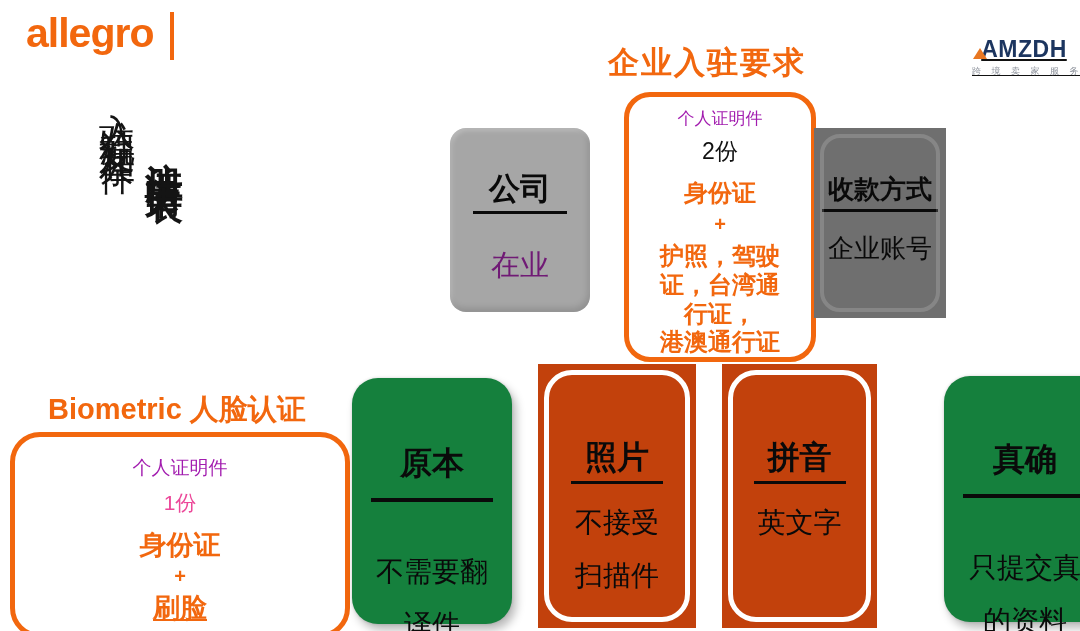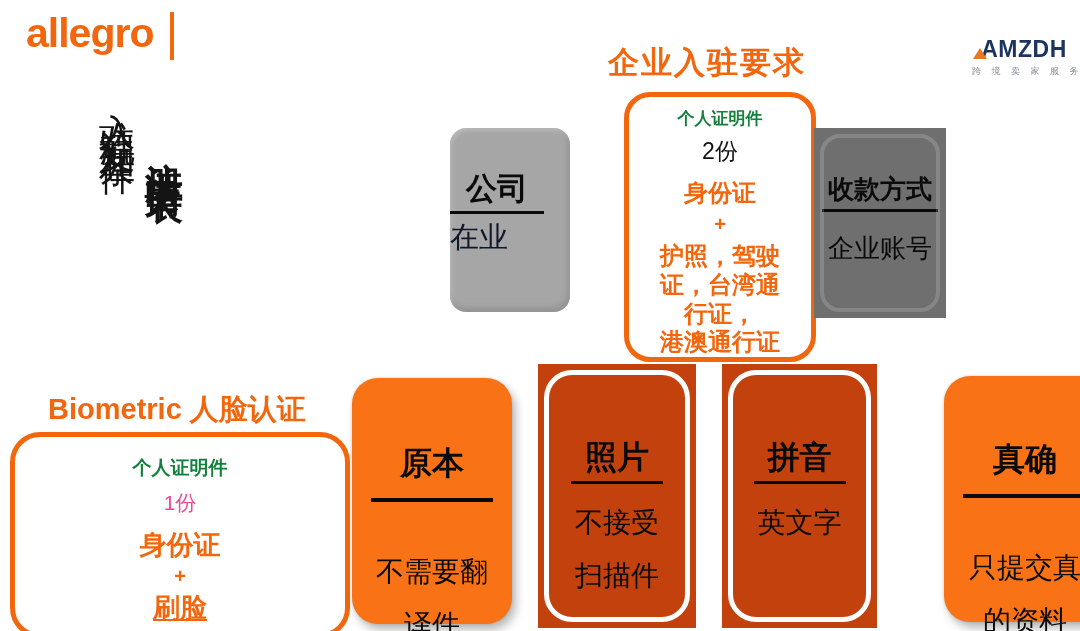--- a/index.html
+++ b/index.html
@@ -3,21 +3,21 @@
 <meta charset="utf-8">
 <style>
   html,body{margin:0;padding:0;background:#fff;}
   body{font-family:"Liberation Sans","DejaVu Sans",sans-serif;color:#111;}
   .stage{position:relative;width:1080px;height:631px;background:#fff;overflow:hidden;}
 
   
   .allegro{position:absolute;left:26px;top:10px;font-size:41px;font-weight:bold;
     color:#F2670E;letter-spacing:-1px;}
   .logo-bar{position:absolute;left:170px;top:12px;width:4px;height:48px;background:#F2670E;}
-  .amzdh{position:absolute;left:972px;top:36px;width:104px;text-align:center;}
+  .amzdh{position:absolute;left:972px;top:36px;width:104px;text-align:center;text-decoration:underline;}
   .amzdh-word{position:relative;font-size:23px;font-weight:900;color:#1C355F;letter-spacing:0.5px;}
   .amzdh-tri{position:absolute;left:1px;bottom:4px;width:0;height:0;
     border-left:7px solid transparent;border-right:7px solid transparent;
     border-bottom:11px solid #E87722;}
   .amzdh-sub{margin-top:2px;font-size:9px;color:#8a8f99;letter-spacing:4px;white-space:nowrap;}
 
   
   .vtitle{position:absolute;writing-mode:vertical-rl;text-orientation:upright;color:#141414;}
   .vtitle.main{left:92px;top:84px;font-size:36px;letter-spacing:8px;font-weight:400;}
   .vtitle.sub{left:138px;top:132px;font-size:38px;letter-spacing:6px;font-weight:800;}
@@ -26,58 +26,58 @@
   .sec-title{position:absolute;color:#F2670E;font-weight:800;}
   .sec-title.enterprise{left:608px;top:42px;font-size:31px;letter-spacing:2px;}
   .sec-title.biometric{left:48px;top:390px;font-size:29px;}
 
   
   .card-title{font-weight:800;color:#0a0a0a;}
   .u{border-bottom:3px solid #0a0a0a;padding:0 16px 5px;}
   .pre{white-space:pre-line;margin-top:43px;}
 
   
-  .card-company{position:absolute;left:450px;top:128px;width:120px;height:184px;
-    background:#A6A6A6;border-radius:16px;text-align:left;
+  .card-company{position:absolute;left:450px;top:128px;width:140px;height:184px;
+    background:#A6A6A6;border-radius:16px;text-align:center;
     box-shadow:inset -2px -4px 6px rgba(0,0,0,.13), inset 2px 3px 4px rgba(255,255,255,.22);}
   .card-company .card-title{margin-top:40px;font-size:31px;}
-  .card-company .card-body{margin-top:8px;font-size:29px;color:#0f172a;}
+  .card-company .card-body{margin-top:36px;font-size:29px;color:#701a75;}
 
   
   .card-payment{position:absolute;left:814px;top:128px;width:132px;height:190px;
     background:#6F6F6F;text-align:center;}
   .card-payment::after{content:"";position:absolute;inset:6px;border:4px solid rgba(255,255,255,.16);
     border-radius:20px;pointer-events:none;}
   .card-payment .card-title{margin-top:44px;font-size:26px;}
   .card-payment .u{padding:0 6px 5px;}
   .card-payment .card-body{margin-top:24px;font-size:26px;color:#0a0a0a;}
 
   
   .card-orange{position:absolute;background:#fff;border:5px solid #F2670E;text-align:center;}
   .card-orange.top{left:624px;top:92px;width:182px;height:260px;border-radius:26px;}
   .card-orange.bottom{left:10px;top:432px;width:330px;height:196px;border-radius:30px;}
-  .id-heading{font-weight:700;color:#15803d;}
+  .id-heading{font-weight:400;color:#a21caf;}
   .card-orange.top .id-heading{margin-top:10px;font-size:17px;}
   .card-orange.top .id-count{margin-top:6px;font-size:23px;color:#111;}
   .card-orange.top .id-primary{margin-top:10px;font-size:24px;font-weight:800;color:#F2670E;}
   .card-orange.top .plus{margin-top:4px;font-size:20px;font-weight:800;color:#F2670E;}
   .card-orange.top .id-secondary{margin-top:6px;font-size:24px;font-weight:800;color:#F2670E;
     line-height:1.2;padding:0 6px;}
   .card-orange.bottom .id-heading{margin-top:18px;font-size:19px;}
   .card-orange.bottom .id-count{margin-top:8px;font-size:21px;color:#ec4899;}
   .card-orange.bottom .id-primary{margin-top:10px;font-size:27px;font-weight:800;color:#F2670E;}
   .card-orange.bottom .plus{margin-top:2px;font-size:20px;font-weight:800;color:#F2670E;}
   .card-orange.bottom .id-secondary{margin-top:2px;font-size:27px;font-weight:800;color:#F2670E;text-decoration:underline;}
 
   
   .req{position:absolute;text-align:center;}
   .req .card-title{font-size:32px;}
   .req .rule{height:4px;background:#0a0a0a;width:76%;margin:12px auto 14px;}
   .req .card-body{font-size:28px;color:#0a0a0a;line-height:1.9;}
-  .req.white{background:#f97316;border-radius:26px;
+  .req.white{background:#15803d;border-radius:26px;
     box-shadow:4px 6px 10px rgba(0,0,0,.28), 0 0 3px rgba(0,0,0,.15);}
   .req.gray{background:#c2410c;}
   .req.gray::after{content:"";position:absolute;inset:6px;border:5px solid #fff;
     border-radius:28px;pointer-events:none;}
   .req.gray .u{padding:0 14px 6px;border-bottom-width:3px;}
   .req.gray .card-body{margin-top:16px;}
   #req0{left:352px;top:378px;width:160px;height:246px;padding-top:64px;box-sizing:border-box;}
   #req1{left:538px;top:364px;width:158px;height:264px;padding-top:72px;box-sizing:border-box;}
   #req2{left:722px;top:364px;width:155px;height:264px;padding-top:72px;box-sizing:border-box;}
   #req3{left:944px;top:376px;width:162px;height:246px;padding-top:62px;box-sizing:border-box;}

